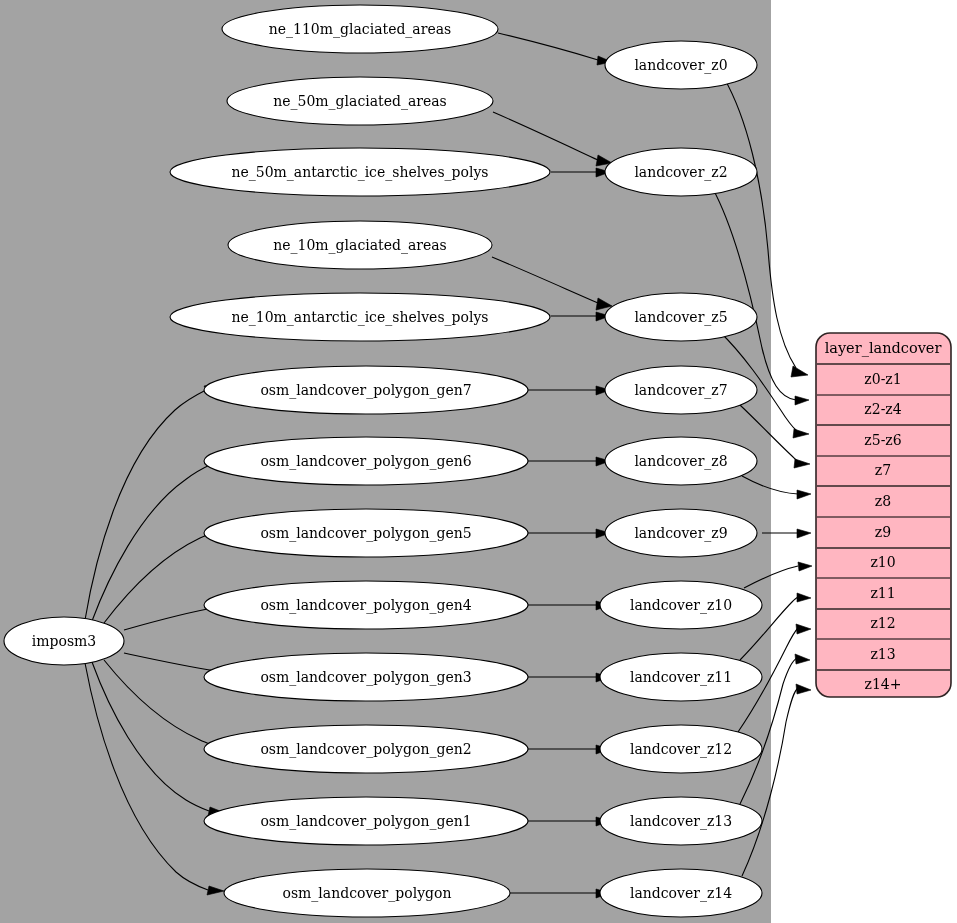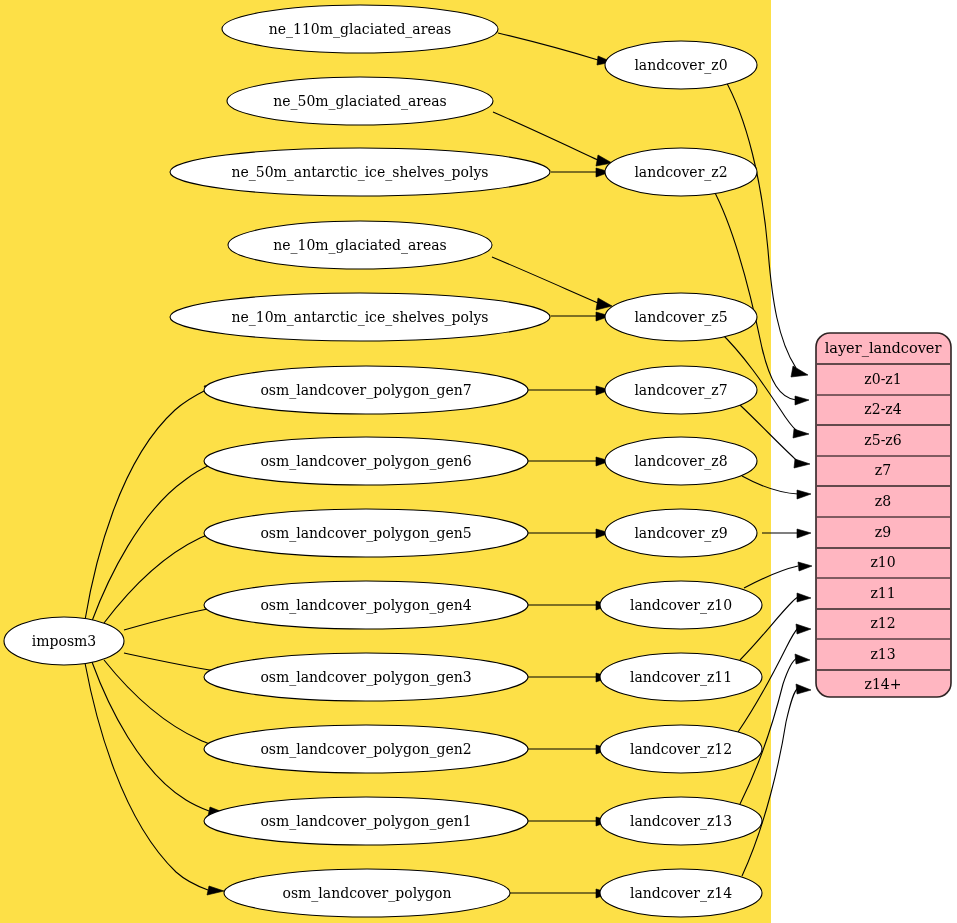--- a/index.html
+++ b/index.html
@@ -4,21 +4,21 @@
 <style>
   html, body {
     margin: 0;
     padding: 0;
     background: #ffffff;
   }
   #graph-root {
     width: 771px;
     height: 923px;
     position: relative;
-    background: #fde047;
+    background: #a3a3a3;
     font-family: "DejaVu Serif", "Liberation Serif", serif;
   }
   svg.graph-canvas {
     display: block;
     width: 957px;
     height: 923px;
   }
   .node-ellipse {
     fill: #ffffff;
     stroke: #000000;

